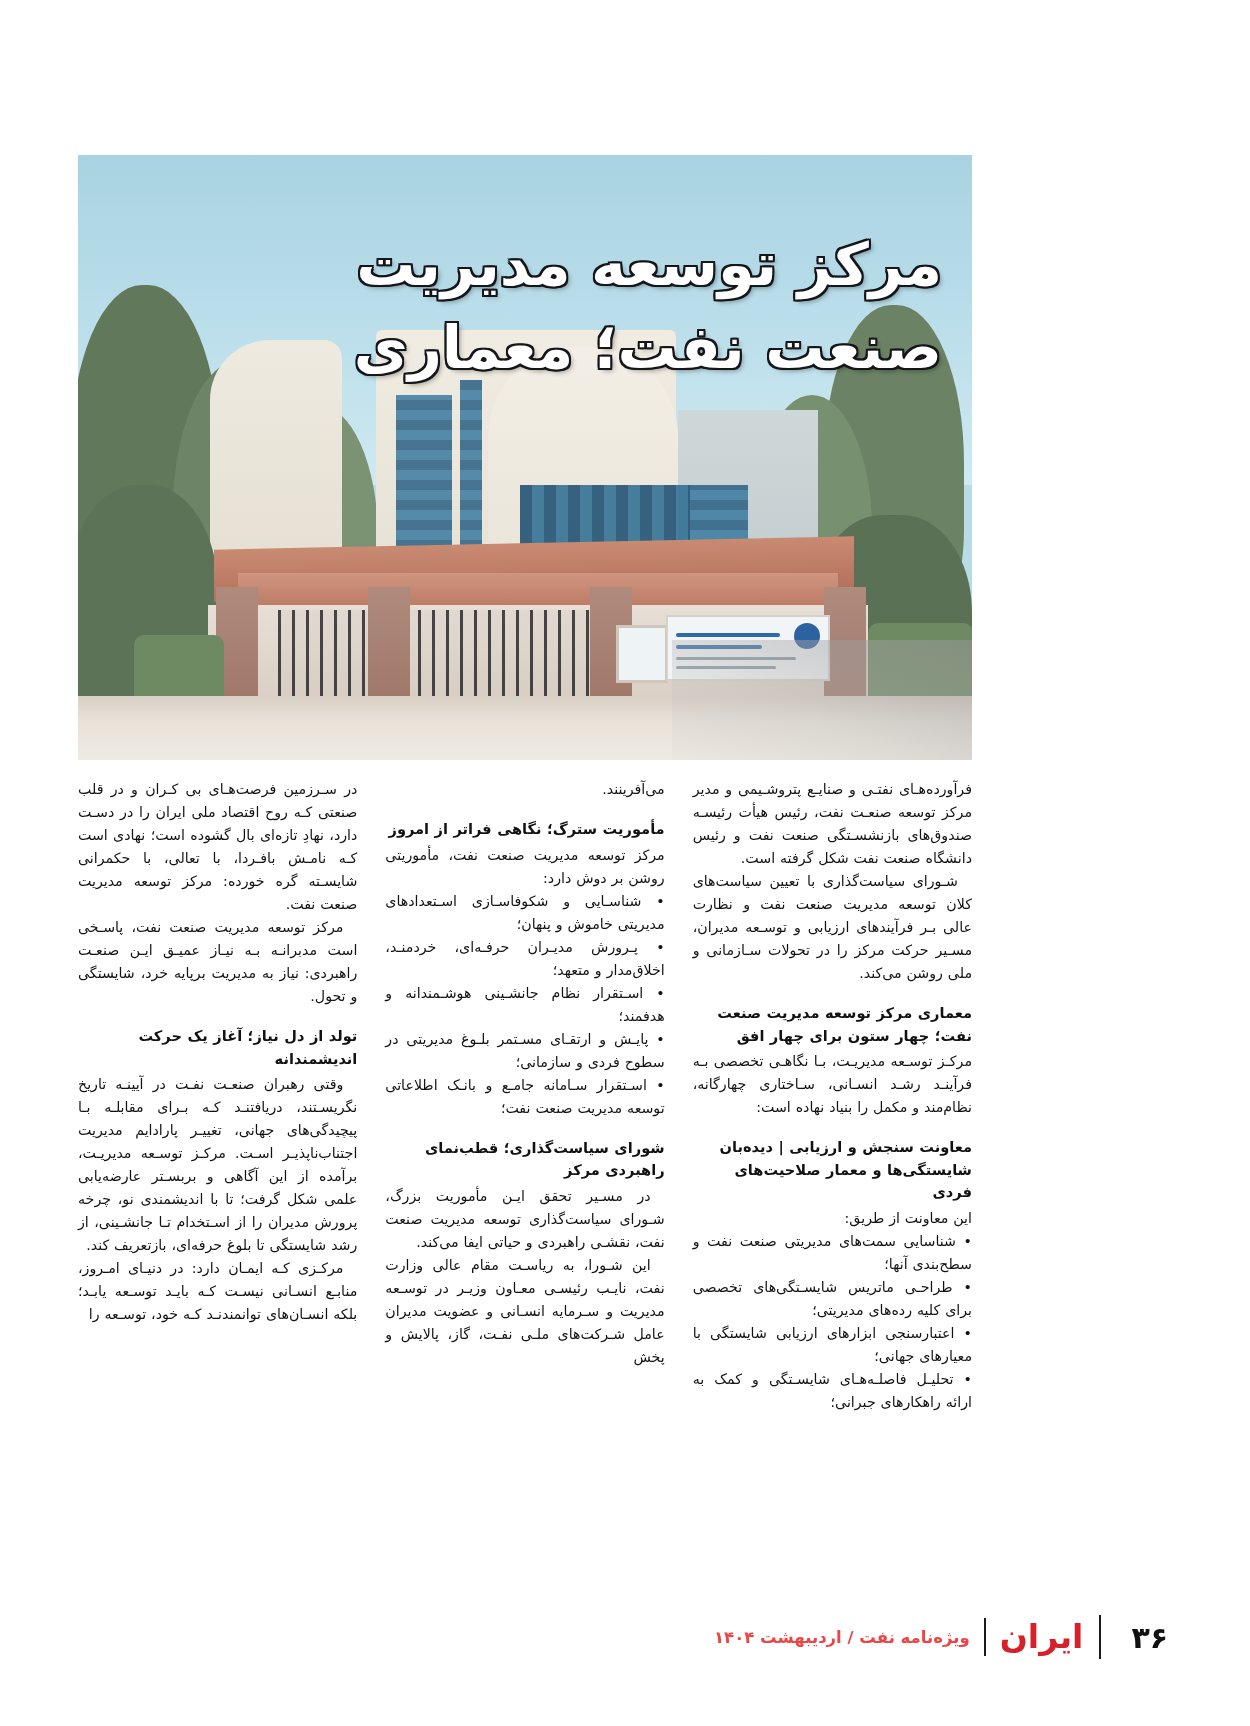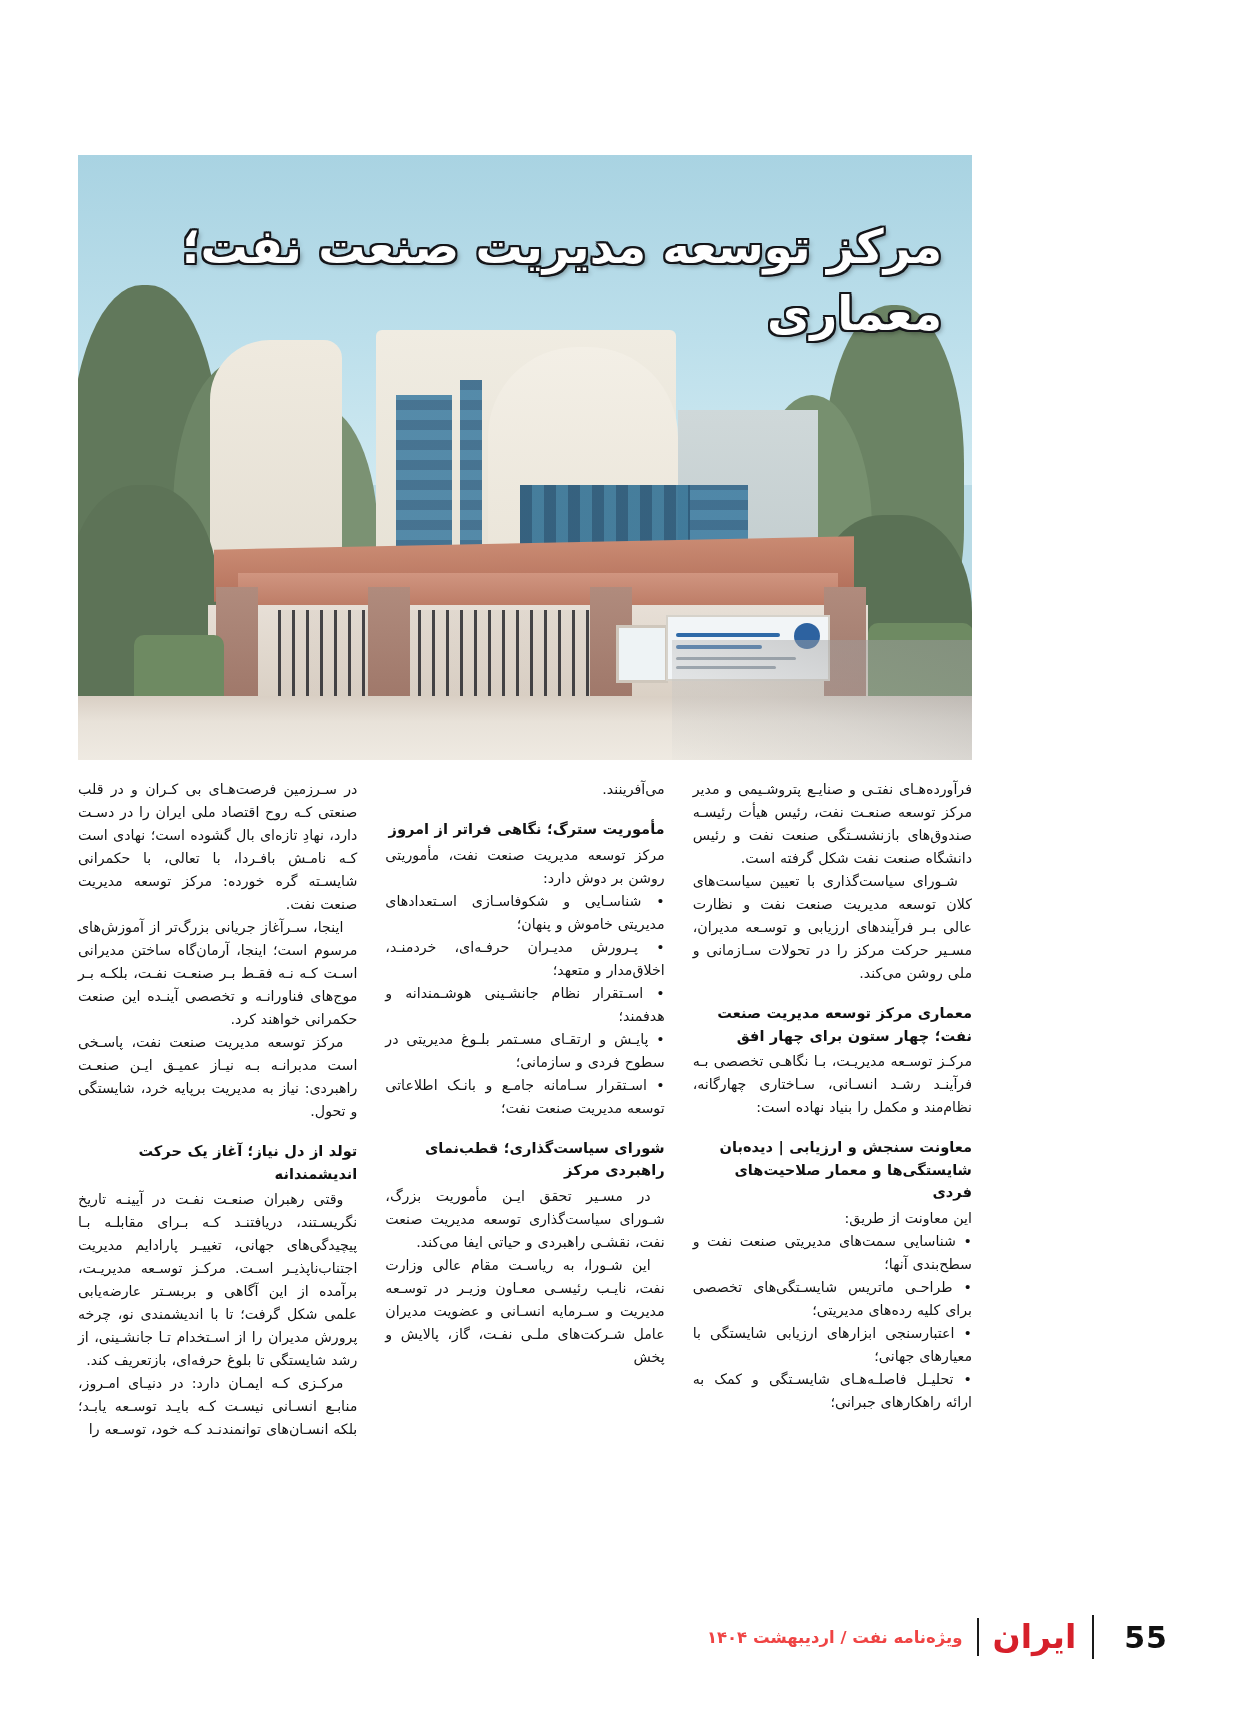--- a/index.html
+++ b/index.html
@@ -195,21 +195,21 @@
   
   .headline {
     position: absolute;
     right: 30px;
     top: 28px;
     width: 780px;
     text-align: right;
     direction: rtl;
     font-family: "DejaVu Sans", "Liberation Sans", sans-serif;
     font-weight: 700;
-    font-size: 47px;
+    font-size: 59px;
     line-height: 1.42;
     color: #ffffff;
     letter-spacing: -0.4px;
     text-shadow:
       -2px -2px 0 #15161a,  2px -2px 0 #15161a,
       -2px  2px 0 #15161a,  2px  2px 0 #15161a,
        0px -2px 0 #15161a,  0px  2px 0 #15161a,
       -2px  0px 0 #15161a,  2px  0px 0 #15161a,
        3px 3px 5px rgba(0,0,0,.35);
   }
@@ -376,21 +376,20 @@
 
     <h1 class="headline">
       <span class="l1">مرکز توسعه مدیریت صنعت نفت؛ معماری</span>
     </h1>
   </div>
 
   <div class="columns">
 
     <div class="col">
       <p>در سـرزمین فرصت‌هـای بی کـران و در قلب صنعتی کـه روح اقتصاد ملی ایران را در دسـت دارد، نهادِ تازه‌ای بال گشوده است؛ نهادی است کـه نامـش بافـردا، با تعالی، با حکمرانی شایسـته گره خورده: مرکز توسعه مدیریت صنعت نفت.</p>
-      <p class="indent">اینجا، سـرآغاز جریانی بزرگ‌تر از آموزش‌های مرسوم است؛ اینجا، آرمان‌گاه ساختن مدیرانی اسـت کـه نـه فقـط بـر صنعـت نفـت، بلکـه بـر موج‌های فناورانـه و تخصصی آینـده این صنعت حکمرانی خواهند کرد.</p>
       <p class="indent">مرکز توسعه مدیریت صنعت نفت، پاسـخی است مدبرانـه بـه نیـاز عمیـق ایـن صنعـت راهبردی: نیاز به مدیریت برپایه خرد، شایستگی و تحول.</p>
       <h3>تولد از دل نیاز؛ آغاز یک حرکت اندیشمندانه</h3>
       <p class="indent">وقتی رهبران صنعـت نفـت در آیینـه تاریخ نگریسـتند، دریافتنـد کـه بـرای مقابلـه بـا پیچیدگی‌های جهانی، تغییـر پارادایم مدیریت اجتناب‌ناپذیـر اسـت. مرکـز توسـعه مدیریـت، برآمده از این آگاهی و بربسـتر عارضه‌یابی علمی شکل گرفت؛ تا با اندیشمندی نو، چرخه پرورش مدیران را از اسـتخدام تـا جانشـینی، از رشد شایستگی تا بلوغ حرفه‌ای، بازتعریف کند.</p>
       <p class="indent">مرکـزی کـه ایمـان دارد: در دنیـای امـروز، منابـع انسـانی نیسـت کـه بایـد توسـعه یابـد؛ بلکه انسـان‌های توانمندنـد کـه خود، توسـعه را</p>
     </div>
 
     <div class="col">
       <p>می‌آفرینند.</p>
       <h3>مأموریت سترگ؛ نگاهی فراتر از امروز</h3>
       <p>مرکز توسعه مدیریت صنعت نفت، مأموریتی روشن بر دوش دارد:</p>
@@ -417,20 +416,20 @@
         <li>شناسایی سمت‌های مدیریتی صنعت نفت و سطح‌بندی آنها؛</li>
         <li>طراحـی ماتریس شایسـتگی‌های تخصصی برای کلیه رده‌های مدیریتی؛</li>
         <li>اعتبارسنجی ابزارهای ارزیابی شایستگی با معیارهای جهانی؛</li>
         <li>تحلیـل فاصلـه‌هـای شایسـتگی و کمک به ارائه راهکارهای جبرانی؛</li>
       </ul>
     </div>
   </div>
 
   <div class="footer">
     <div class="footer-rule"></div>
-    <div class="page-num">55</div>
+    <div class="page-num">۳۶</div>
     <div class="sep-bar"></div>
     <div class="brand">ایران</div>
     <div class="sep-bar2"></div>
     <div class="issue">ویژه‌نامه نفت / اردیبهشت ۱۴۰۴</div>
   </div>
 
 </div>
 
 </body></html>

